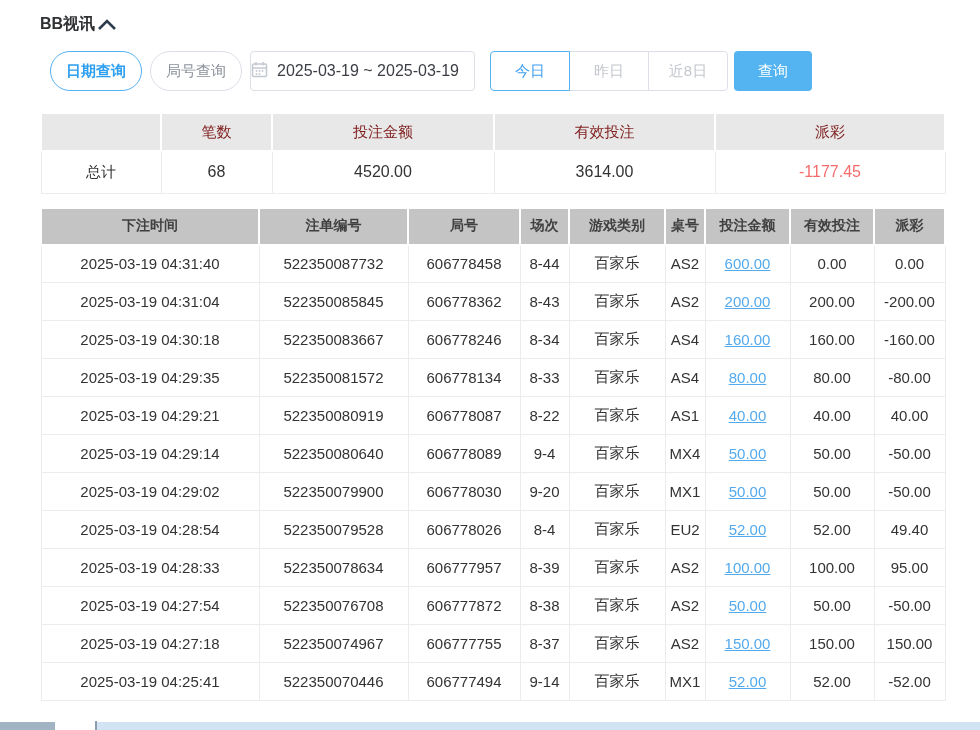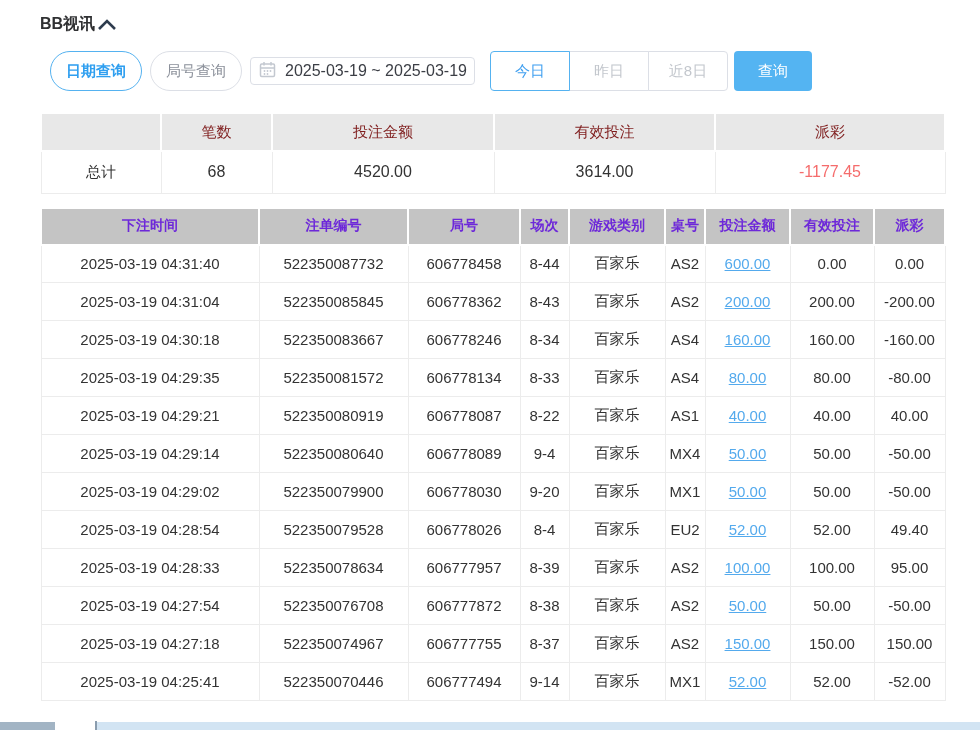--- a/index.html
+++ b/index.html
@@ -11,43 +11,43 @@
   
   .titlebar { display:flex; justify-content:flex-start; align-items:center; height:24px; }
   .title { font-size:16px; font-weight:bold; color:#303133; }
   .collapse { background:none; border:none; cursor:pointer; padding:2px; line-height:0; }
 
   
   .filters { display:flex; align-items:center; margin-top:15px; height:40px; gap:8px; }
   .pill { height:40px; padding:0 15px; border-radius:20px; background:#fff; font-size:15px; cursor:pointer; }
   .pill.active { border:1px solid #55b2f0; color:#2f9ff0; font-weight:bold; margin-left:10px; }
   .pill.plain { border:1px solid #dcdfe6; color:#8a8f99; }
-  .date-input { height:28px; width:225px; border:1px solid #dcdfe6; border-radius:4px;
-    display:flex; align-items:center; padding:0 8px; gap:9px; cursor:pointer; }
+  .date-input { height:40px; width:225px; border:1px solid #dcdfe6; border-radius:4px;
+    display:flex; align-items:center; padding:0 0; gap:9px; cursor:pointer; }
   .date-input .txt { font-size:16px; color:#3b3e45; white-space:nowrap; }
   .btn-group { display:flex; margin-left:7px;justify-content:center; }
   .range-btn { width:80px; height:40px; background:#fff; border:1px solid #dcdfe6; font-size:15px;
     color:#c3c7cd; cursor:pointer; margin-left:-1px; position:relative; }
   .range-btn:first-child { border-radius:4px 0 0 4px; margin-left:0; }
   .range-btn:last-child { border-radius:0 4px 4px 0; }
   .range-btn.active { color:#3f9ff0; border-color:#55b2f0; z-index:2; }
   .btn-primary { width:78px; height:40px; background:#54b4f2; color:#fff; border:none; border-radius:4px;
     font-size:15px; cursor:pointer; margin-left:-2px; }
 
   
   table { border-collapse:collapse; table-layout:fixed; }
   .summary { width:904px; margin-top:21px; }
   .summary th { background:#e8e8e8; height:38px; font-size:15px; font-weight:normal; color:#7f1d1d;
     border:2px solid #fff; text-align:center; }
   .summary td { height:42px; text-align:center; font-size:16px; border:1px solid #ececec; background:#fff; }
   .summary td.label { font-size:15px; }
 
   
   .bets { width:904px; margin-top:13px; }
-  .bets th { background:#c4c4c4; color:#6d28d9; font-size:14px; font-weight:bold; height:37px;
+  .bets th { background:#c4c4c4; color:#404040; font-size:14px; font-weight:bold; height:37px;
     border:2px solid #fff; text-align:center; }
   .bets td { height:38px; text-align:center; font-size:15px; color:#333; border:1px solid #ececec;
     background:#fff; white-space:nowrap; }
   .neg { color:#f56c6c; }
   a.link { color:#54aaed; text-decoration:underline; cursor:pointer; }
 
   
   .hscroll { position:absolute; left:0; bottom:0; width:980px; height:9px; background:#fff; }
   .hscroll .thumb { position:absolute; left:0; top:1px; width:55px; height:8px; background:#a2b4c4; }
   .hscroll .sep { position:absolute; left:95px; top:0; width:2px; height:9px; background:#8b9dae; }

